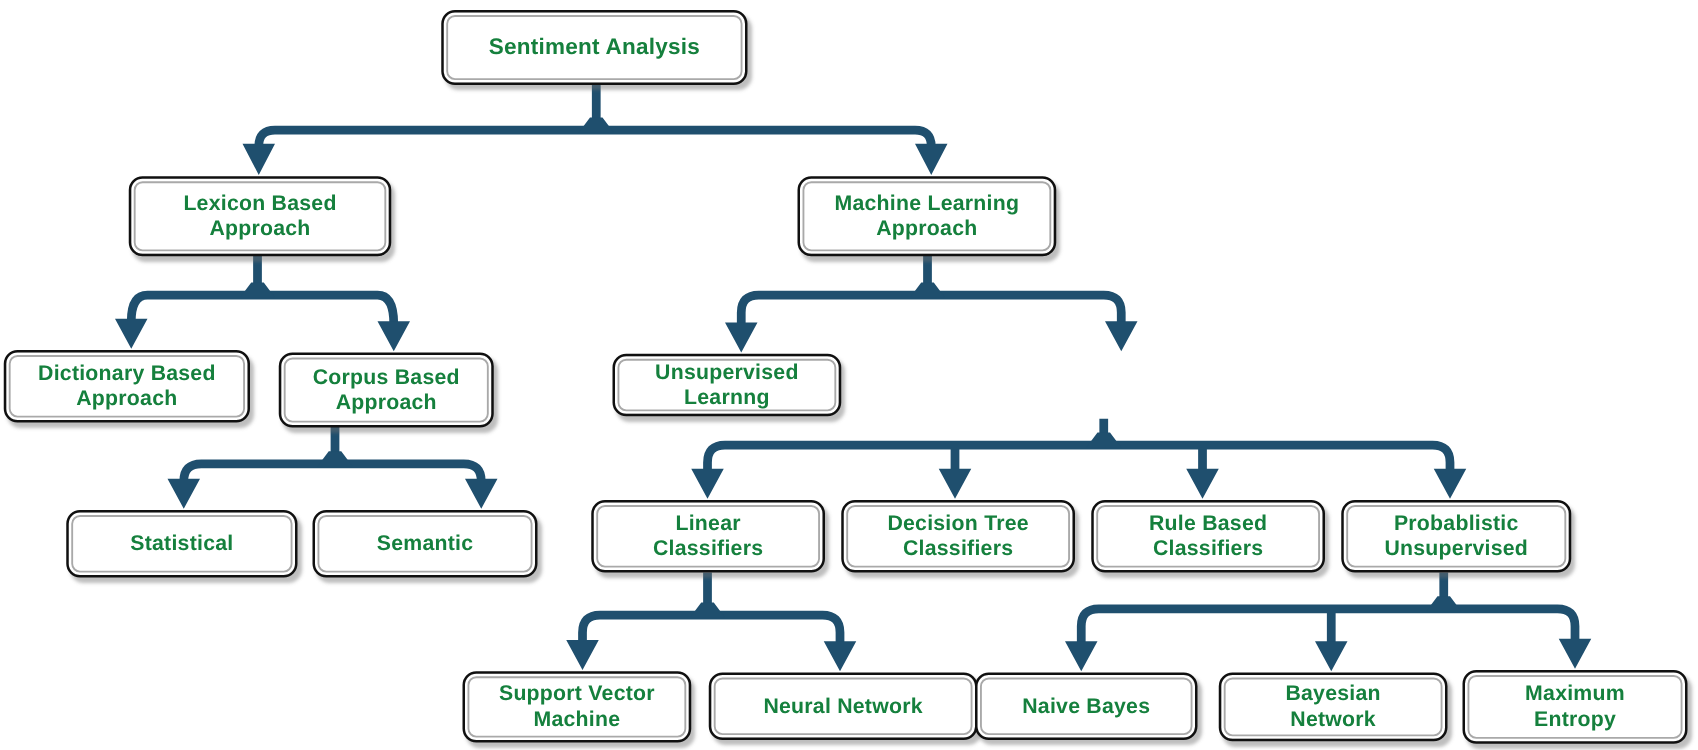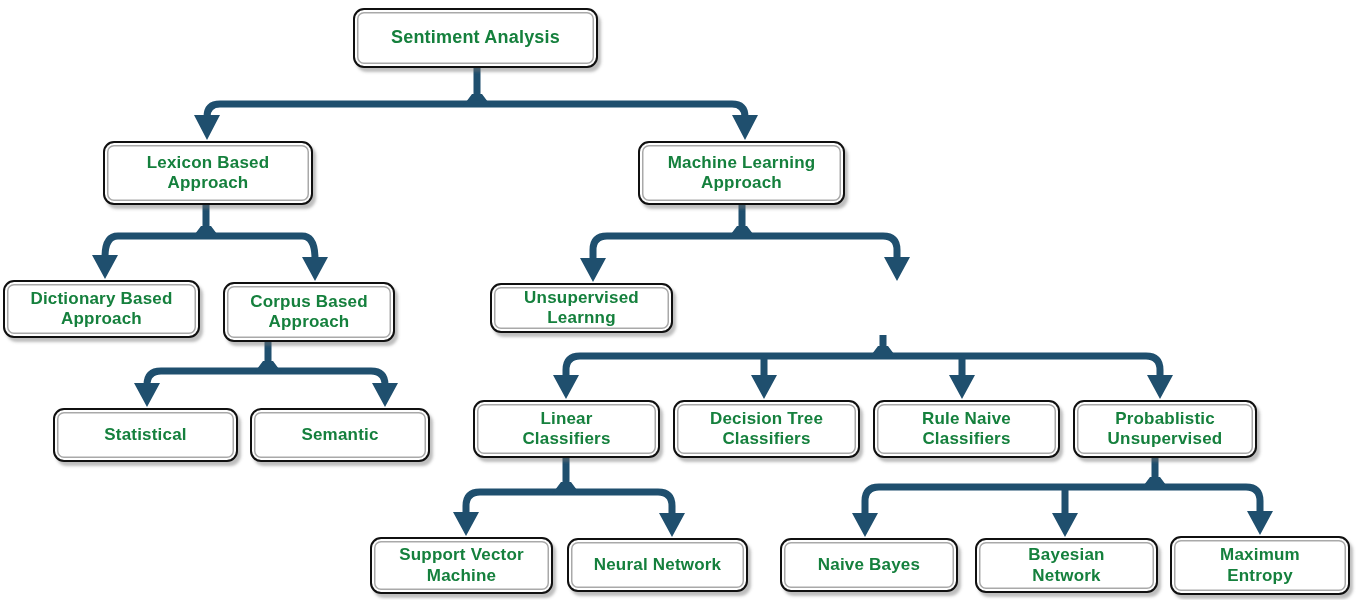--- a/index.html
+++ b/index.html
@@ -106,30 +106,30 @@
   <div class="node" style="left:53px;top:408px;width:185px;height:54px">Statistical</div>
 
   <div class="node" style="left:250px;top:408px;width:180px;height:54px">Semantic</div>
 
   <div class="node" style="left:473px;top:400px;width:187px;height:58px">Linear
 Classifiers</div>
 
   <div class="node" style="left:673px;top:400px;width:187px;height:58px">Decision Tree
 Classifiers</div>
 
-  <div class="node" style="left:873px;top:400px;width:187px;height:58px">Rule Naive
+  <div class="node" style="left:873px;top:400px;width:187px;height:58px">Rule Based
 Classifiers</div>
 
   <div class="node" style="left:1073px;top:400px;width:184px;height:58px">Probablistic
 Unsupervised</div>
 
   <div class="node" style="left:370px;top:537px;width:183px;height:57px">Support Vector
 Machine</div>
 
-  <div class="node" style="left:567px;top:538px;width:181px;height:54px">Neural Network</div>
+  <div class="node" style="left:567px;top:538px;width:215px;height:54px">Neural Network</div>
 
   <div class="node" style="left:780px;top:538px;width:178px;height:54px">Naive Bayes</div>
 
   <div class="node" style="left:975px;top:538px;width:183px;height:55px">Bayesian
 Network</div>
 
   <div class="node" style="left:1170px;top:536px;width:180px;height:59px">Maximum
 Entropy</div>
 
 </div>

